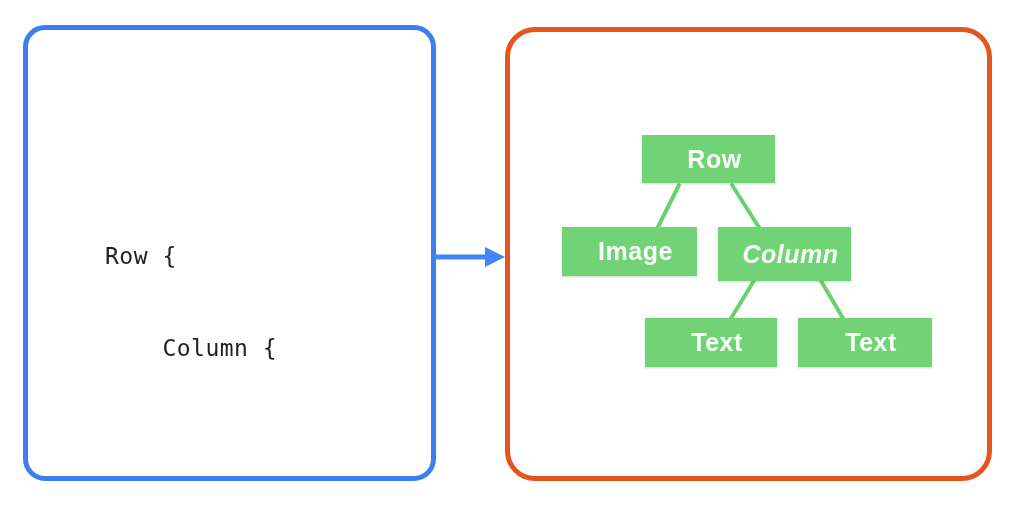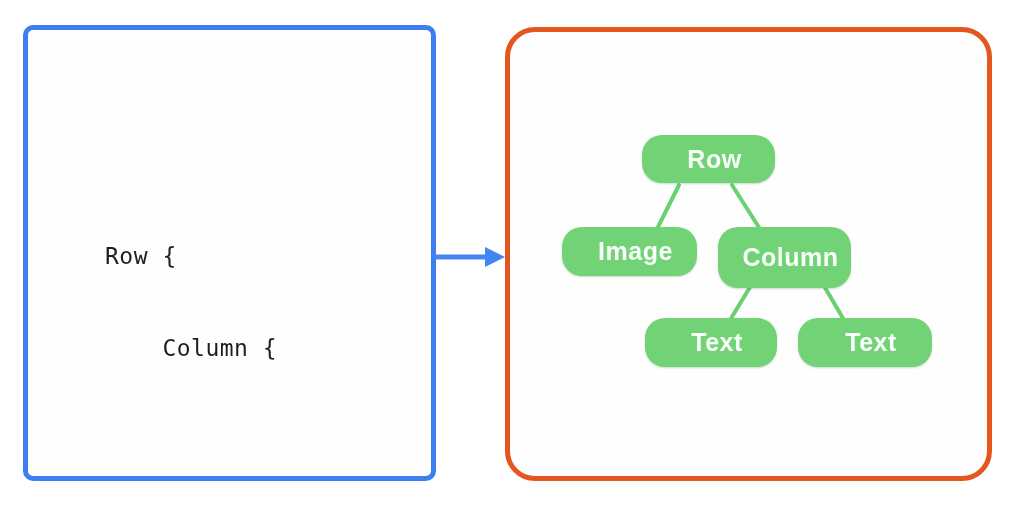--- a/index.html
+++ b/index.html
@@ -10,21 +10,21 @@
     overflow: hidden;
   }
   .stage { position: relative; width: 1014px; height: 506px; }
 
   
   .code-panel {
     position: absolute;
     left: 23px; top: 25px;
     width: 413px; height: 456px;
     border: 5px solid #3d7ff0;
-    border-radius: 10px;
+    border-radius: 22px;
     background: #fefefe;
   }
   .code-block {
     position: absolute;
     left: 77px; top: 149px;
     font-family: "DejaVu Sans Mono", "Liberation Mono", monospace;
     font-size: 23px;
     line-height: 30.8px;
     color: #1f1f1f;
     white-space: pre;
@@ -48,34 +48,34 @@
     background: #fefefe;
   }
   .edges-svg {
     position: absolute;
     left: 0; top: 0;
     width: 477px; height: 444px;
   }
   .tree-node {
     position: absolute;
     background: #71d376;
-    border-radius: 20px;
+    border-radius: 0;
     color: #fbfffb;
     font-size: 25px;
     font-weight: 700;
     letter-spacing: 0.5px;
     display: flex;
     align-items: center;
     justify-content: center;
     box-shadow: 0 1px 2px rgba(40, 120, 50, 0.25);
     padding-left: 12px;
   }
   .node-row    { left: 132px; top: 103px; width: 133px; height: 48px; }
   .node-image  { left:  52px; top: 195px; width: 135px; height: 49px; justify-content: center; }
-  .node-column { left: 208px; top: 195px; width: 133px; height: 61px; }
+  .node-column { left: 208px; top: 195px; width: 133px; height: 54px; font-style: italic; }
   .node-text1  { left: 135px; top: 286px; width: 132px; height: 49px; }
   .node-text2  { left: 288px; top: 286px; width: 134px; height: 49px; }
 </style>
 </head>
 <body>
 
 <div class="stage">
 
   <div class="code-panel">
     <div class="code-block">

